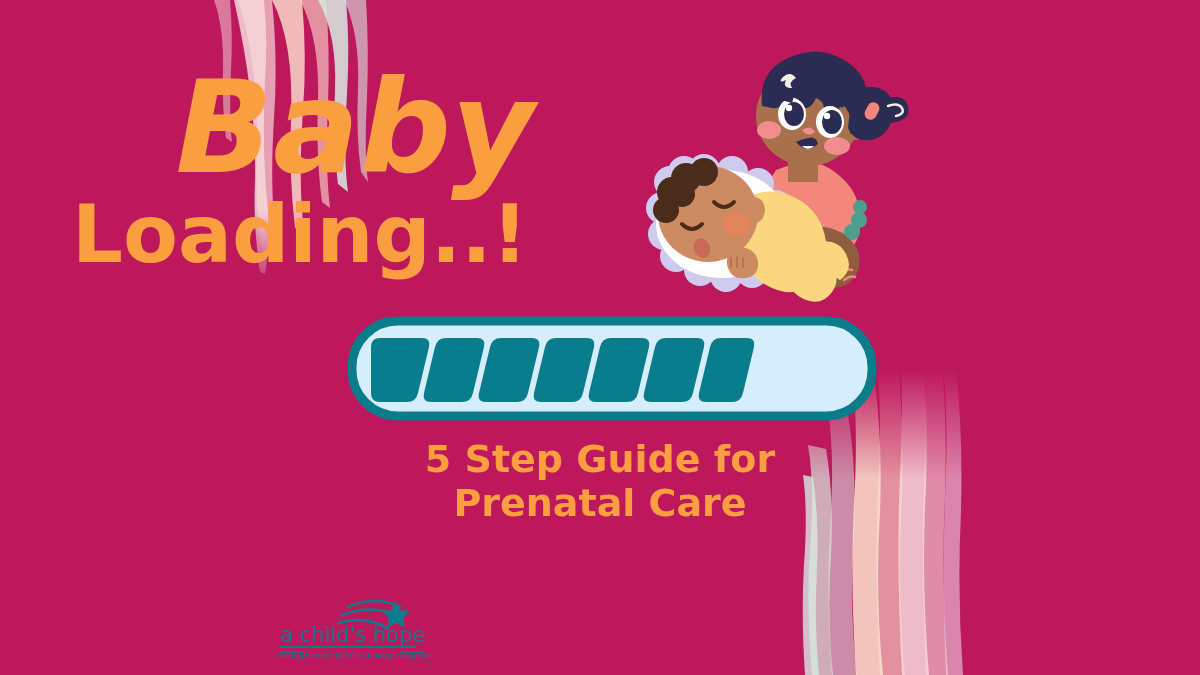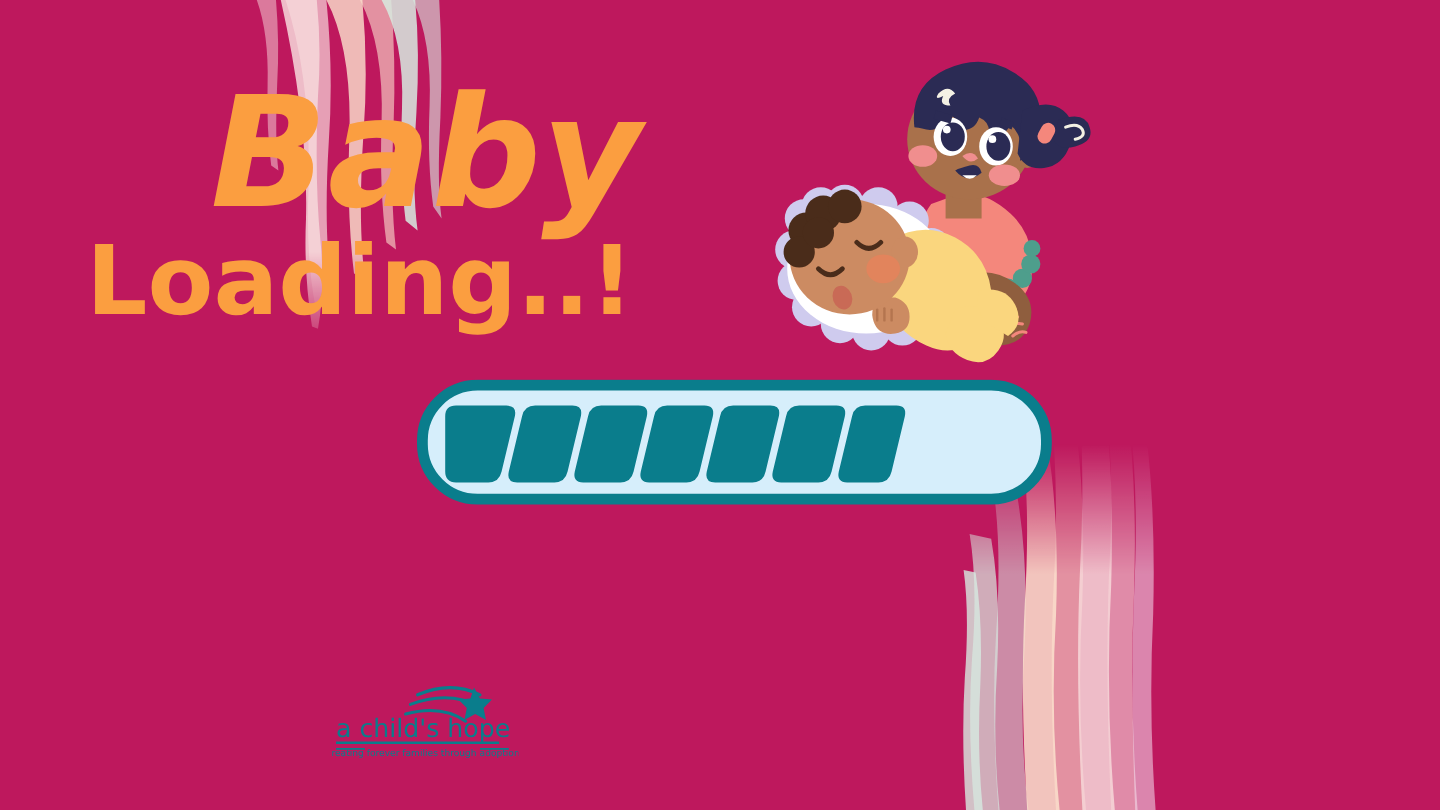--- a/index.html
+++ b/index.html
@@ -67,21 +67,21 @@
     width: 1200px;
     text-align: center;
     pointer-events: none;
   }
   .subtitle svg { display: block; margin: 0 auto; overflow: visible; }
 
   
   .logo {
     position: absolute;
     left: 276px;
-    top: 560px;
+    top: 588px;
     width: 156px;
     height: 72px;
   }
   .logo svg { display: block; }
 
   
   .sr-text {
     position: absolute;
     width: 1px; height: 1px;
     overflow: hidden;
@@ -286,20 +286,28 @@
         <path d="M88 22 h42 q9 0 7 9 l-11 46 q-2 9 -11 9 h-31 q-9 0 -7 -9 l11 -46 q2 -9 11 -9 z"></path>
         <path d="M143 22 h42 q9 0 7 9 l-11 46 q-2 9 -11 9 h-31 q-9 0 -7 -9 l11 -46 q2 -9 11 -9 z"></path>
         <path d="M198 22 h42 q9 0 7 9 l-11 46 q-2 9 -11 9 h-31 q-9 0 -7 -9 l11 -46 q2 -9 11 -9 z"></path>
         <path d="M253 22 h42 q9 0 7 9 l-11 46 q-2 9 -11 9 h-31 q-9 0 -7 -9 l11 -46 q2 -9 11 -9 z"></path>
         <path d="M308 22 h42 q9 0 7 9 l-11 46 q-2 9 -11 9 h-31 q-9 0 -7 -9 l11 -46 q2 -9 11 -9 z"></path>
         <path d="M363 22 h37 q9 0 7 9 l-11 46 q-2 9 -11 9 h-26 q-9 0 -7 -9 l11 -46 q2 -9 11 -9 z"></path>
       </g>
     </svg>
   </div>
 
+  <div class="subtitle">
+    <svg width="420" height="100" viewBox="0 0 420 100" xmlns="http://www.w3.org/2000/svg">
+      <text x="210" y="40" text-anchor="middle" font-family="'DejaVu Sans', sans-serif" font-size="38" font-weight="bold" fill="#FB9E40">5 Step Guide for</text>
+      <text x="210" y="84" text-anchor="middle" font-family="'DejaVu Sans', sans-serif" font-size="38" font-weight="bold" fill="#FB9E40">Prenatal Care</text>
+    </svg>
+    <span class="sr-text" data-bind="poster.subtitle_line1">5 Step Guide for</span>
+    <span class="sr-text" data-bind="poster.subtitle_line2">Prenatal Care</span>
+  </div>
 
   <div class="logo">
     <svg width="156" height="72" viewBox="0 0 156 72" xmlns="http://www.w3.org/2000/svg">
 
       <g stroke="#0A7D8C" fill="none" stroke-linecap="round">
         <path d="M72 19 q28 -12 52 0" stroke-width="2.6"></path>
         <path d="M66 27 q32 -12 58 2" stroke-width="2.6"></path>
         <path d="M62 35 q30 -8 50 6" stroke-width="2.6"></path>
         <path d="M119 13 l5 9 l10 1 l-7 7 l2 10 l-9 -5 l-9 5 l2 -10 l-7 -7 l10 -1 z" fill="#0A7D8C" stroke="none"></path>
       </g>

